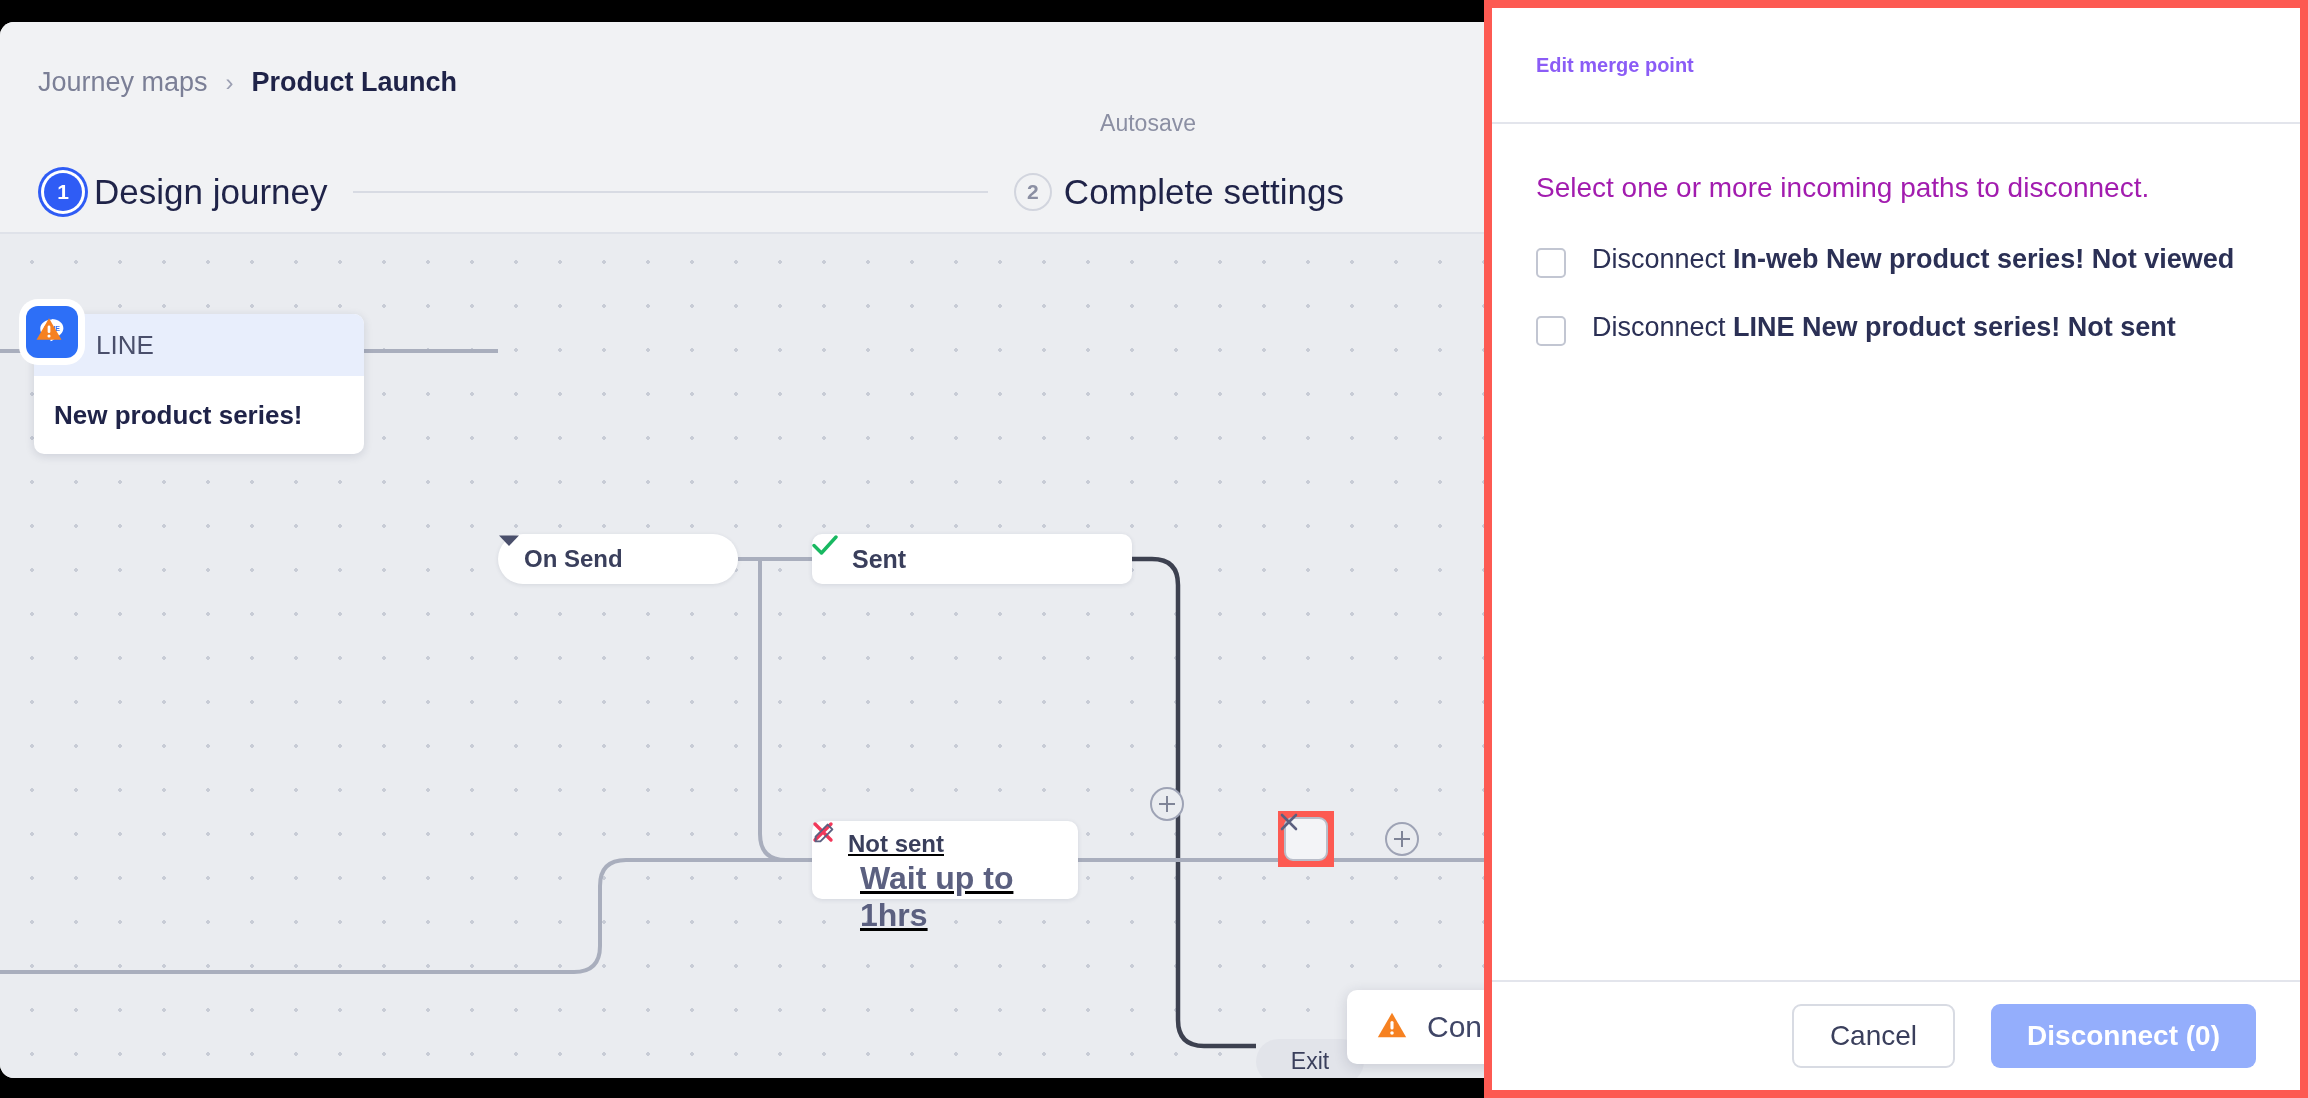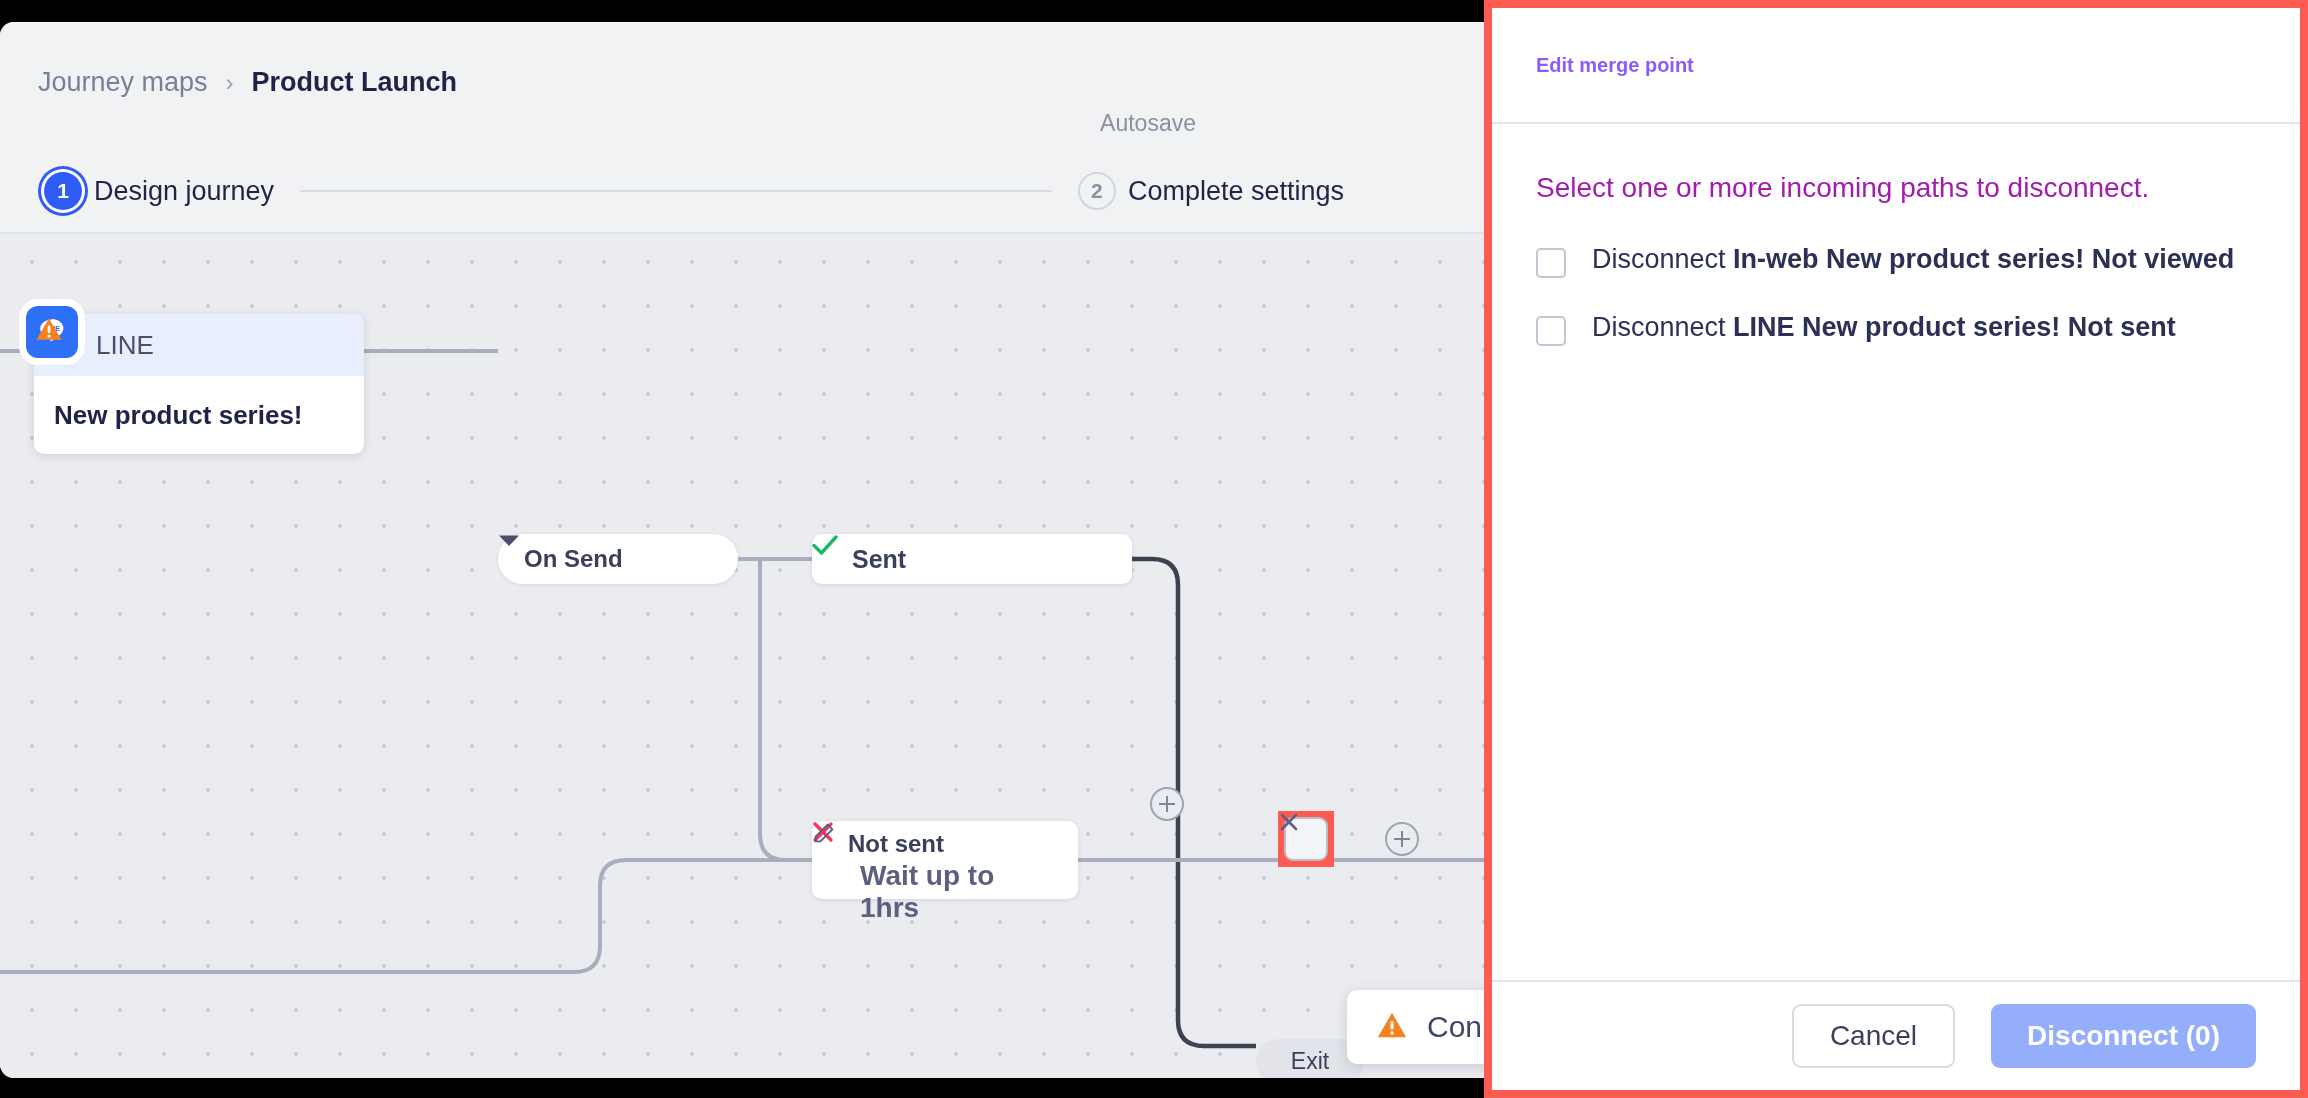--- a/index.html
+++ b/index.html
@@ -54,21 +54,21 @@
     width: 1300px;
   }
   .step { display: flex; align-items: center; gap: 12px; }
   .step-num {
     width: 38px; height: 38px; border-radius: 50%;
     display: flex; align-items: center; justify-content: center;
     font-size: 21px; font-weight: 600;
   }
   .step-num.active { background: #2f5cf5; color: #fff; box-shadow: 0 0 0 3px #fff, 0 0 0 6px #2f5cf5; }
   .step-num.inactive { background: #f1f2f4; color: #8b8fa3; border: 2px solid #d2d5de; }
-  .step-label { font-size: 27px; }
+  .step-label { font-size: 35px; }
   .step-label.active { color: #1f2348; font-weight: 400; }
   .step-label.inactive { color: #1f2348; font-weight: 400; }
   .step-line {
     flex: 1; height: 2px; background: #d8dbe3;
     margin: 0 26px;
   }
   .header-rule {
     position: absolute; left: 0; top: 210px; width: 100%; height: 2px;
     background: #dfe2e9;
   }
@@ -130,28 +130,29 @@
     box-shadow: 0 1px 5px rgba(30,36,70,.11);
   }
   .sent-text { font-size: 25px; color: #3a3f5c; font-weight: 600; }
 
   
   .notsent-card {
     left: 812px; top: 587px; width: 266px; height: 78px;
     background: #ffffff; border-radius: 10px;
     box-shadow: 0 1px 5px rgba(30,36,70,.11);
     padding: 9px 0 0 0;
+    text-decoration: underline;
   }
   .ns-row1 { display: flex; align-items: center; gap: 14px; padding-left: 22px; }
   .ns-title { font-size: 24px; color: #3a3f5c; font-weight: 600; }
   .ns-row2 {
     display: flex; align-items: center; justify-content: space-between;
     padding: 2px 22px 0 48px;
   }
-  .ns-sub { font-size: 28px; color: #5b6080; font-weight: 600; }
+  .ns-sub { font-size: 32px; color: #5b6080; font-weight: 600; }
 
   
   .exit-pill {
     left: 1256px; top: 805px; width: 108px; height: 45px;
     background: #e2e4ea; border-radius: 23px;
     display: flex; align-items: center; justify-content: center;
   }
   .exit-text { font-size: 23px; color: #3a3f5c; }
 
   

